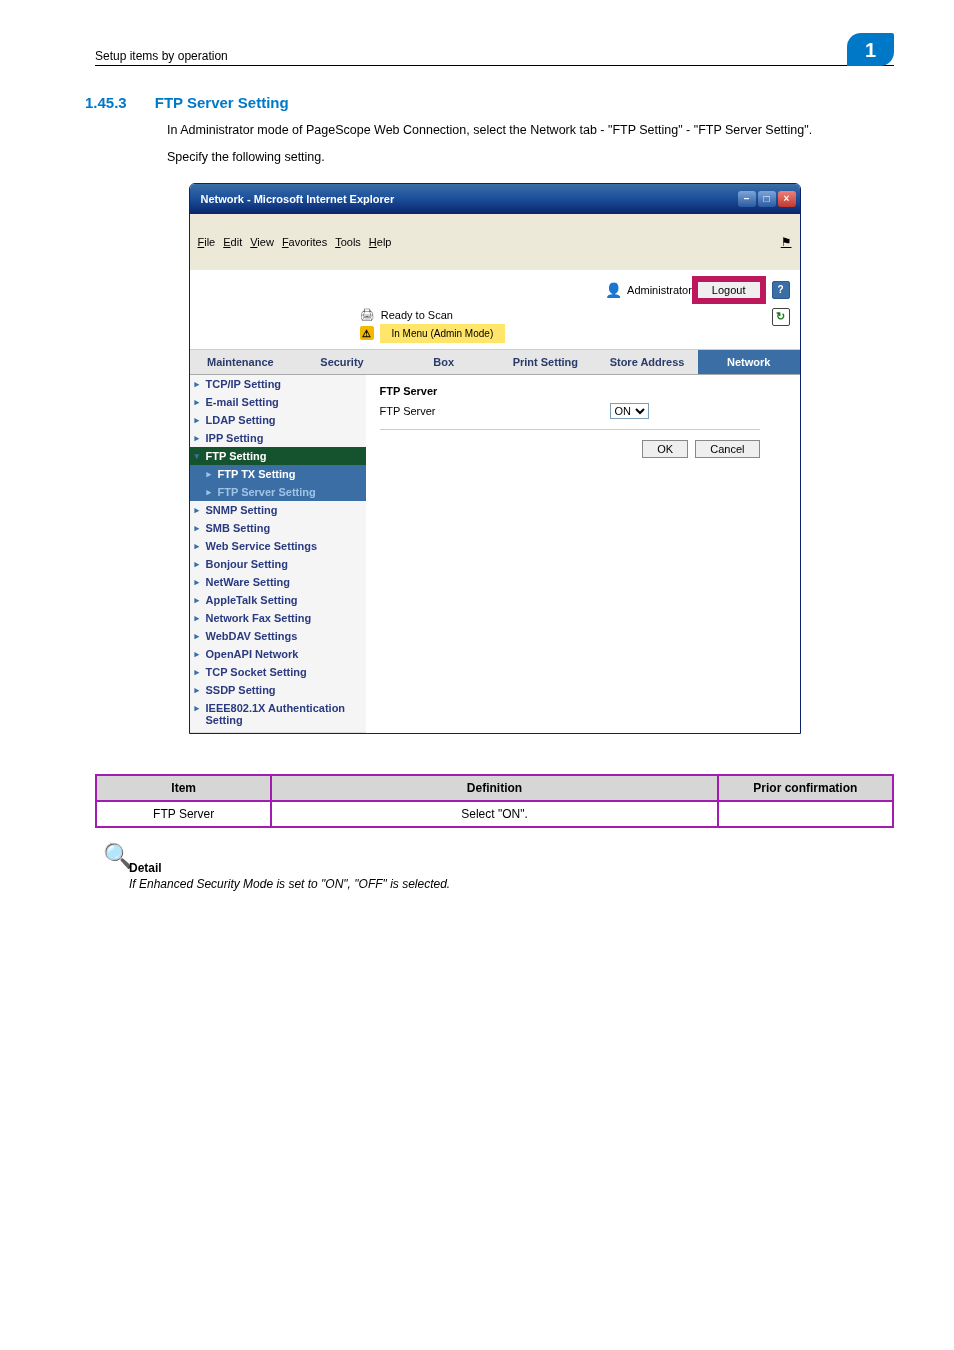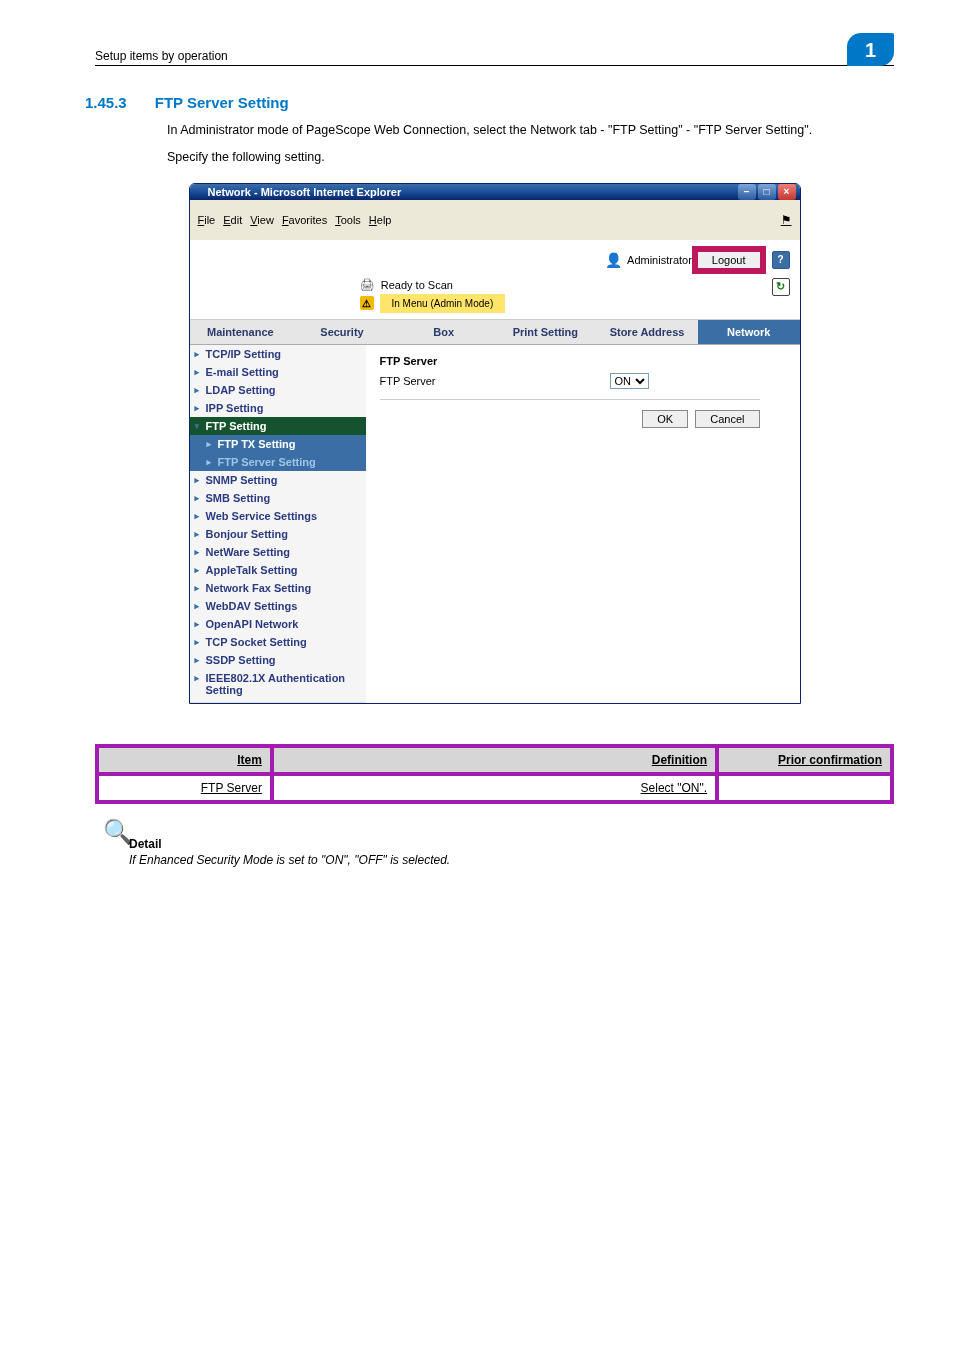--- a/index.html
+++ b/index.html
@@ -69,41 +69,41 @@
   .win {
     border: 1px solid #0a246a;
     border-radius: 6px 6px 0 0;
     background: #fff;
     font-size: 10px;
   }
   .win-titlebar {
     background: linear-gradient(#3b6ea5, #1a4e9a 50%, #0a246a);
     display: flex;
     align-items: center;
-    height: 16px;
+    height: 30px;
     border-radius: 5px 5px 0 0;
-    padding: 0 4px 0 18px;
+    padding: 0 4px 0 11px;
   }
   .win-title-text { color: #fff; font-weight: bold; flex: 1; font-size: 11px; }
   .win-btn {
     width: 18px; height: 16px;
     border-radius: 3px;
     margin-left: 2px;
     display: flex; align-items: center; justify-content: center;
     font-size: 10px;
     color: #fff;
     font-weight: bold;
   }
   .win-min { background: linear-gradient(#7da6d9, #2a5aa0); }
   .win-max { background: linear-gradient(#7da6d9, #2a5aa0); }
   .win-close { background: linear-gradient(#f08078, #c03830); }
   .win-menubar {
     display: flex;
     gap: 8px;
-    padding: 13px 8px;
+    padding: 21px 8px;
     background: #ece9d8;
     font-size: 11px;
     align-items: center;
   }
   .win-menubar span:first-letter { text-decoration: underline; }
   .win-menubar .flag { margin-left: auto; font-size: 12px; }
   .win-inner {
     background: #fff;
   }
   .topinfo {
@@ -258,24 +258,23 @@
   }
 
   
   .def-table {
     width: 100%;
     border-collapse: collapse;
     margin-top: 40px;
     font-size: 12px;
   }
   .def-table th, .def-table td {
-    border: 4px solid #a21caf;
+    border: 2px solid #a21caf;
     padding: 5px 8px;
-    text-align: right;
-    text-decoration: underline;
+    text-align: center;
   }
   .def-table th {
     background: #d6d6d6;
     font-weight: bold;
   }
   .detail-block { margin-top: 14px; margin-left: 8px;}
   .detail-icon { font-size: 24px; color: #333; display:inline-block; margin-bottom: -4px;}
   .detail-heading { font-weight: bold; margin-left: 26px; margin-top: -6px;}
   .detail-body { font-style: italic; margin-left: 26px; margin-top: 2px;}
 </style>

